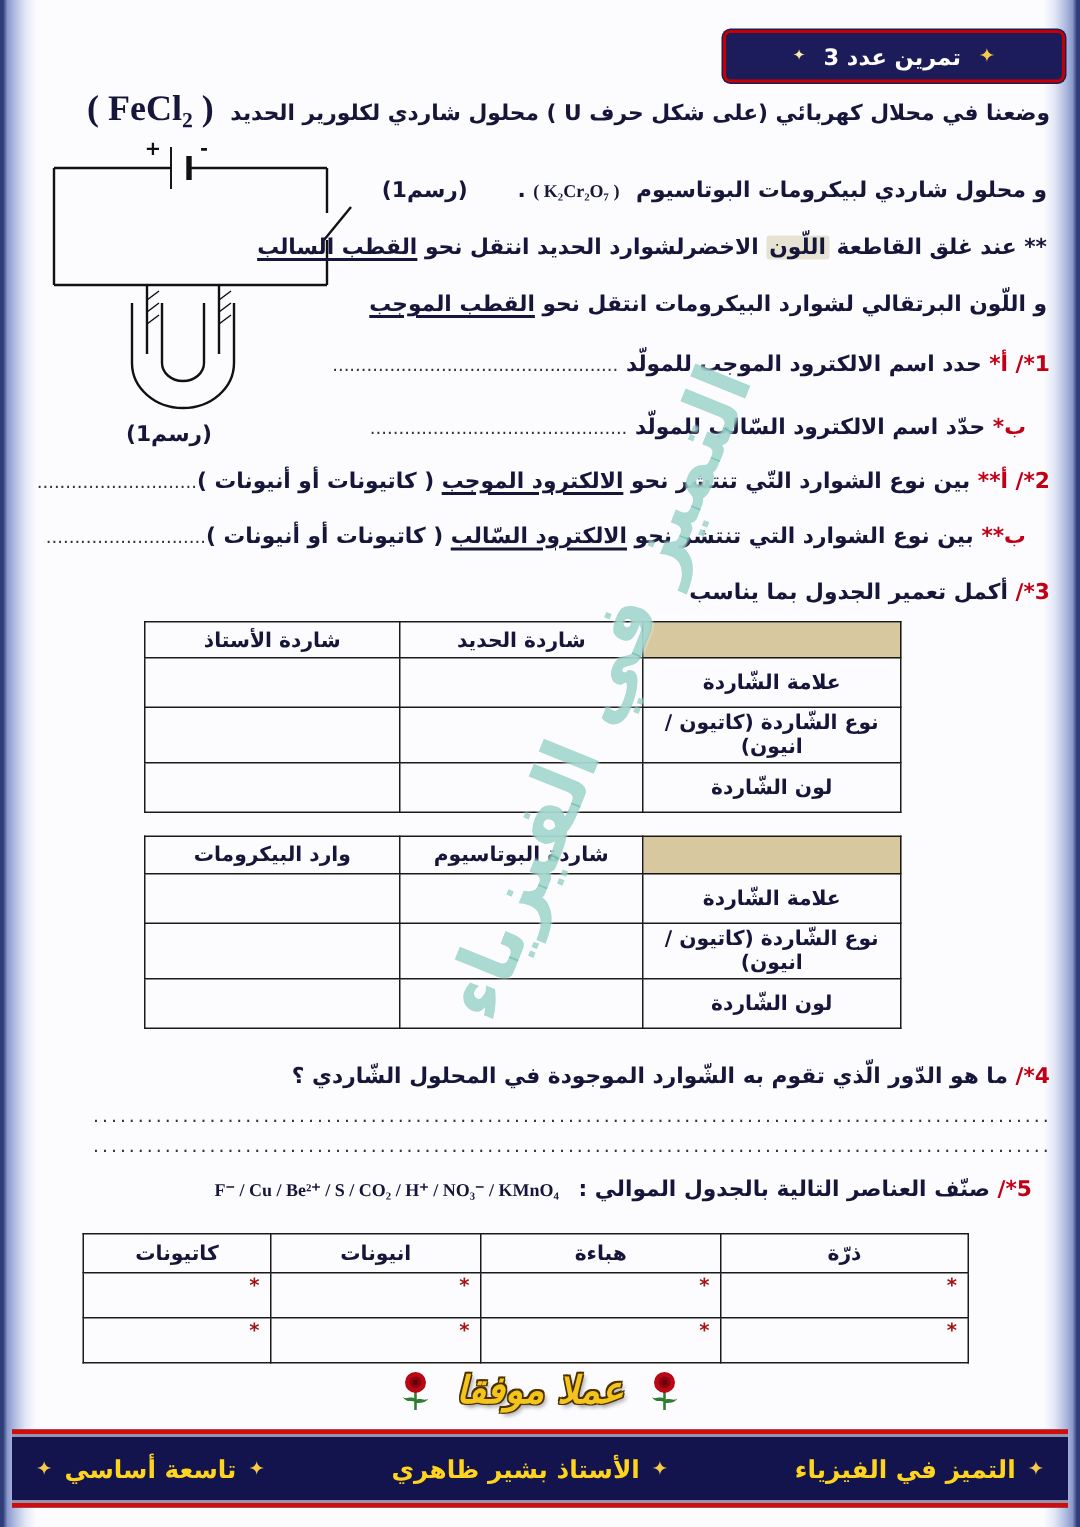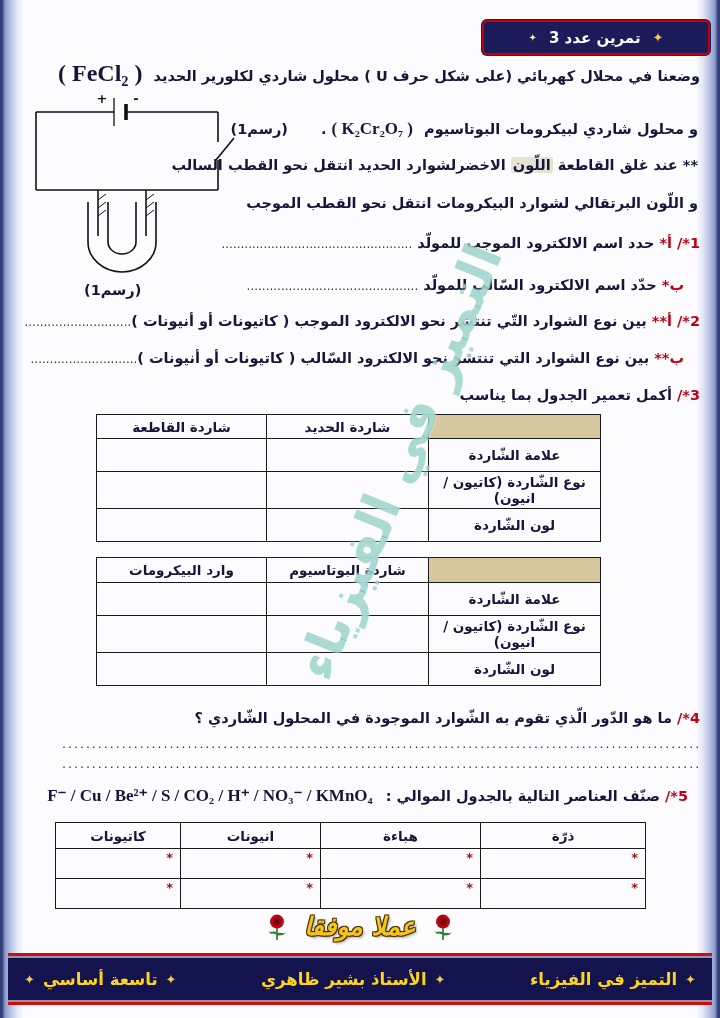--- a/index.html
+++ b/index.html
@@ -19,25 +19,25 @@
   .banner{position:absolute;top:20px;right:10px;width:224px;height:31px;background:#1c1c5a;
           border:2.5px solid #c40000;border-radius:5px;box-shadow:0 0 0 1px #1c1c5a;
           display:flex;align-items:center;justify-content:center;gap:12px;z-index:3;direction:rtl}
   .banner .title{color:#ffffff;font-weight:bold;font-size:15px}
   .banner .bstar{color:#f7c948;font-size:13px}
   .banner .bstar.sm{font-size:10px;color:#ffe9a8}
   
   .line{position:absolute;direction:rtl;text-align:right;white-space:nowrap;
         font-weight:bold;font-size:14.5px;z-index:2}
   .marker{color:#c10016}
-  .u{text-underline-offset:3px;text-decoration-thickness:1.5px}
+  .u{text-decoration:underline;text-underline-offset:3px;text-decoration-thickness:1.5px}
   .hl{background:#e6e3d3;padding:0 2px;border-radius:2px}
   .formula{font-family:"Liberation Serif",serif;font-weight:700;direction:ltr;unicode-bidi:isolate}
   .f-big{font-size:24px}
-  .f-med{font-size:17px}
+  .f-med{font-size:12px}
   .dots{letter-spacing:2px;font-size:12px;color:#333;font-weight:400}
   .dotline{position:absolute;left:62px;right:22px;overflow:hidden;white-space:nowrap;
            font-size:12.5px;letter-spacing:2px;color:#333;z-index:2}
   
   .diagram{position:absolute;left:26px;top:90px;z-index:2}
   .fig-caption{position:absolute;left:84px;top:282px;font-weight:bold;font-size:14.5px;direction:rtl;z-index:2}
   
   .tbl{position:absolute;border-collapse:collapse;direction:rtl;z-index:2;table-layout:fixed}
   .tbl td{border:1.6px solid #1a1a1a;font-weight:bold;font-size:13.5px;text-align:center;
           vertical-align:middle;padding:2px 6px;color:#16163a}
@@ -145,21 +145,21 @@
   <table class="tbl" style="left:96px;top:414px;width:504px">
     <colgroup>
         <col style="width:172px">
         <col style="width:162px">
         <col style="width:170px">
       </colgroup>
     <tbody>
         <tr style="height:24px">
       <td class="tan"></td>
       <td>شاردة الحديد</td>
-      <td>شاردة القاطعة</td>
+      <td>شاردة الأستاذ</td>
     </tr>
     <tr style="height:33px">
       <td>علامة الشّاردة</td>
       <td></td>
       <td></td>
     </tr>
     <tr style="height:35px">
       <td>نوع الشّاردة (كاتيون /انيون)</td>
       <td></td>
       <td></td>

